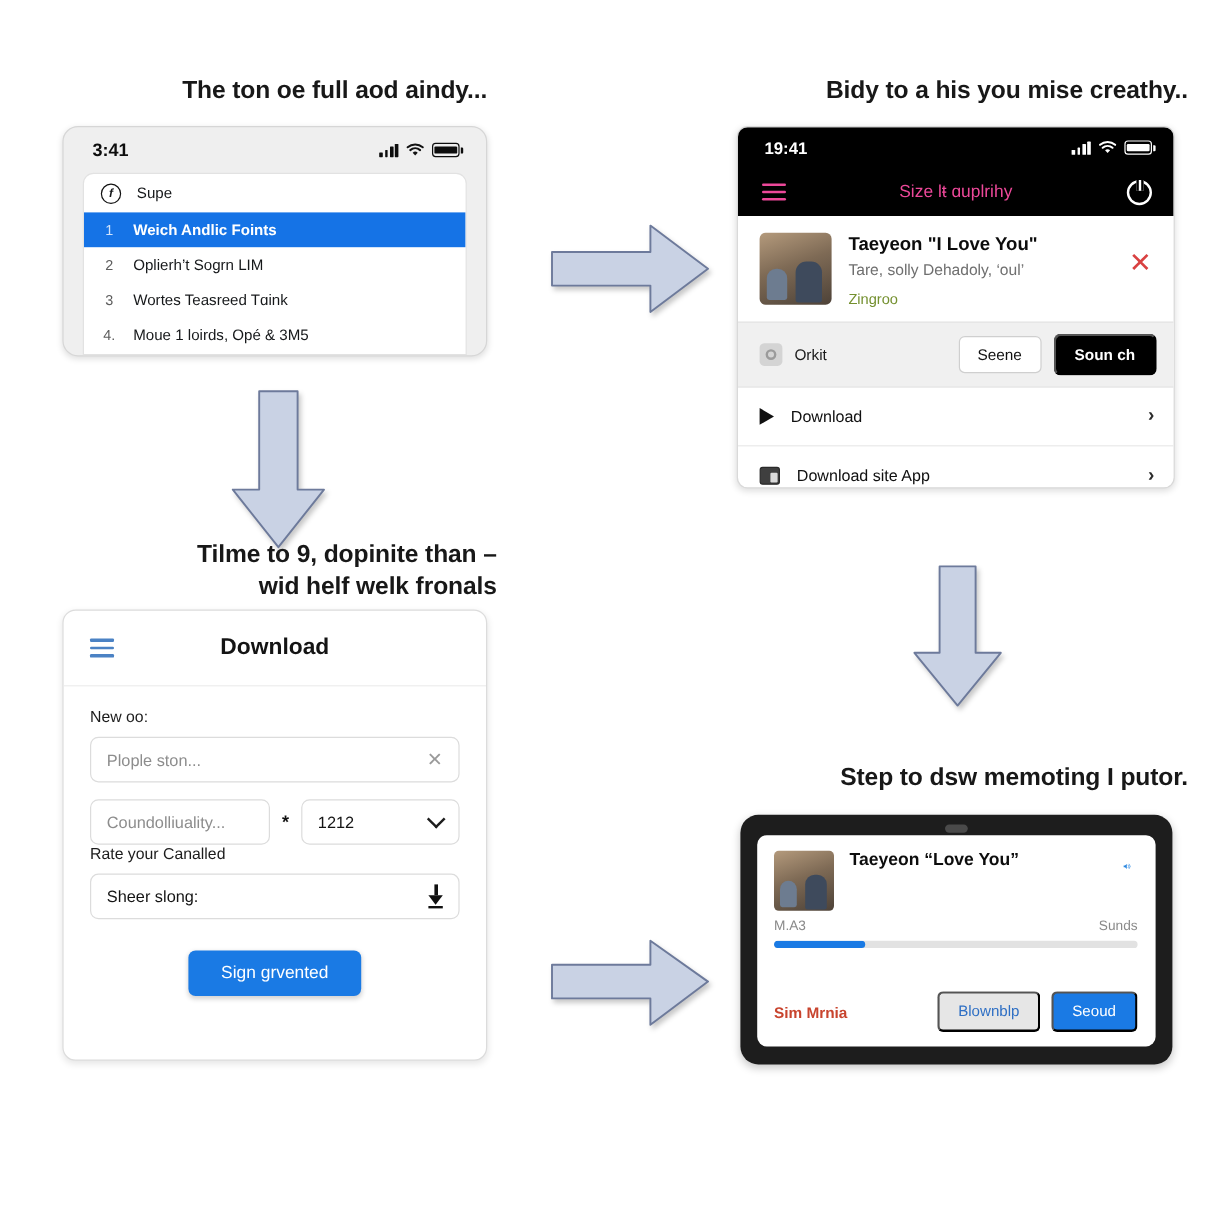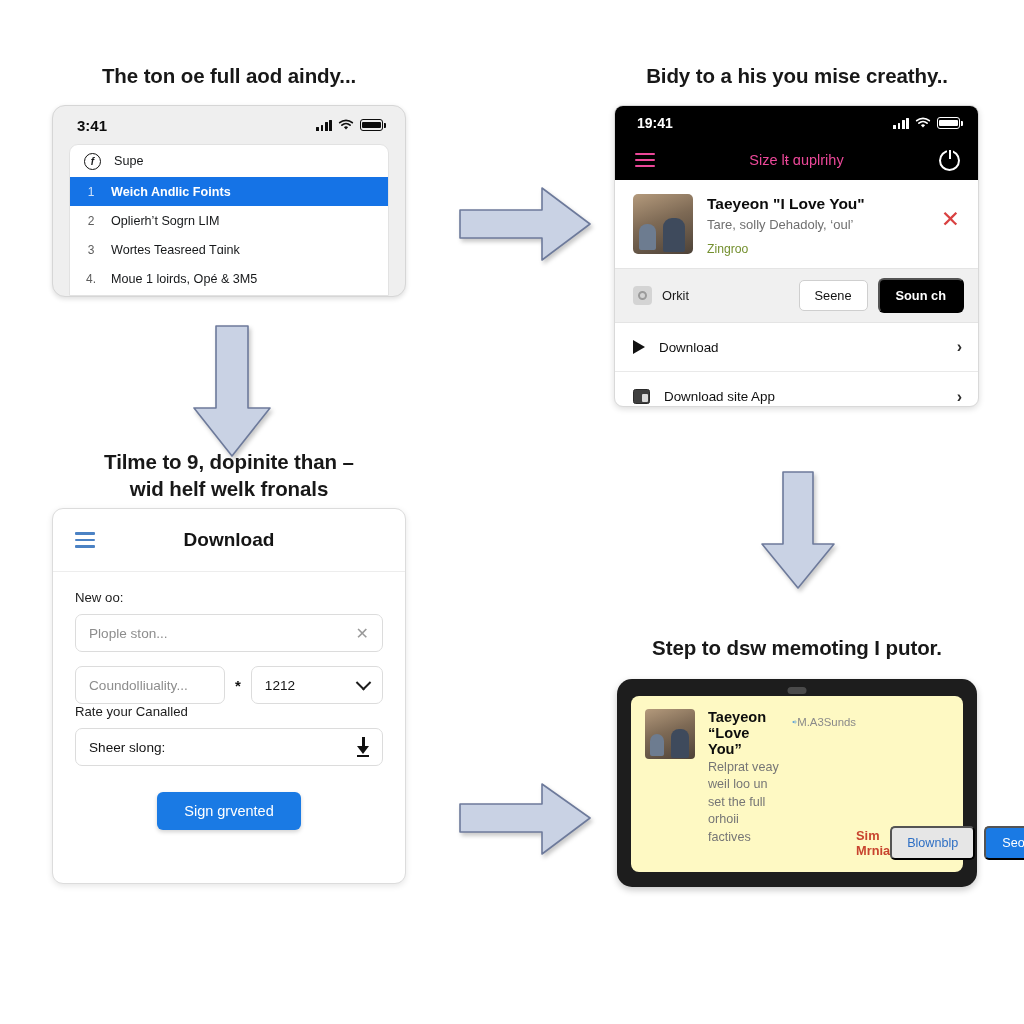--- a/index.html
+++ b/index.html
@@ -9,21 +9,21 @@
     font-family: "Liberation Sans", sans-serif;
     position: relative;
     overflow: hidden;
   }
 
   .stage { position: absolute; inset: 0; }
 
   
   .step-caption {
     position: absolute;
-    text-align: center;
+    text-align: right;
     font-weight: bold;
     color: #181818;
     font-size: 20.5px;
     line-height: 1.32;
     letter-spacing: -0.1px;
   }
 
   
   .device { position: absolute; }
 
@@ -223,22 +223,22 @@
     left: 617px; top: 679px; width: 360px; height: 208px;
     background: #1d1d1d; border-radius: 15px;
     box-shadow: 0 3px 7px rgba(0,0,0,.22);
     padding: 17px 14px 15px 14px;
   }
   .tab-cam {
     position: absolute; left: 50%; top: 8px; transform: translateX(-50%);
     width: 19px; height: 7px; border-radius: 4px; background: #4a4a4a;
   }
   .tab-screen {
-    background: #fef9c3; border-radius: 8px; height: 100%;
-    padding: 13px 15px 12px 14px; display: flex; flex-direction: row;
+    background: #ffffff; border-radius: 8px; height: 100%;
+    padding: 13px 15px 12px 14px; display: flex; flex-direction: column;
   }
   .t-media { display: flex; gap: 13px; align-items: flex-start; }
   .t-thumb {
     width: 50px; height: 50px; border-radius: 4px; flex: 0 0 auto;
     background: linear-gradient(160deg,#b49a7c 0%,#7e6a55 45%,#4d4238 100%);
     position: relative; overflow: hidden;
   }
   .t-thumb:before {
     content:""; position:absolute; left:5px; bottom:3px; width:14px; height:22px;
     border-radius: 7px 7px 2px 2px; background:#6d7c90;
@@ -480,21 +480,20 @@
     </svg>
   </div>
 
   <div class="device tablet">
     <span class="tab-cam"></span>
     <div class="tab-screen">
       <div class="t-media">
         <div class="t-thumb"></div>
         <div class="t-txt">
           <div class="t-title">Taeyeon “Love You”</div>
-          <div class="t-desc">Relprat  veay weil loo un set the full orhoii factives</div>
         </div>
         <svg class="spk" width="18" height="16" viewBox="0 0 18 16">
           <polygon points="2,6 5,6 9,2.5 9,13.5 5,10 2,10" fill="#2b87e0"></polygon>
           <path d="M12 5a4 4 0 0 1 0 6" stroke="#2b87e0" stroke-width="1.5" fill="none" stroke-linecap="round"></path>
           <path d="M14.4 3a7 7 0 0 1 0 10" stroke="#2b87e0" stroke-width="1.5" fill="none" stroke-linecap="round"></path>
         </svg>
       </div>
 
       <div class="t-meta">
         <span>M.A3</span>

